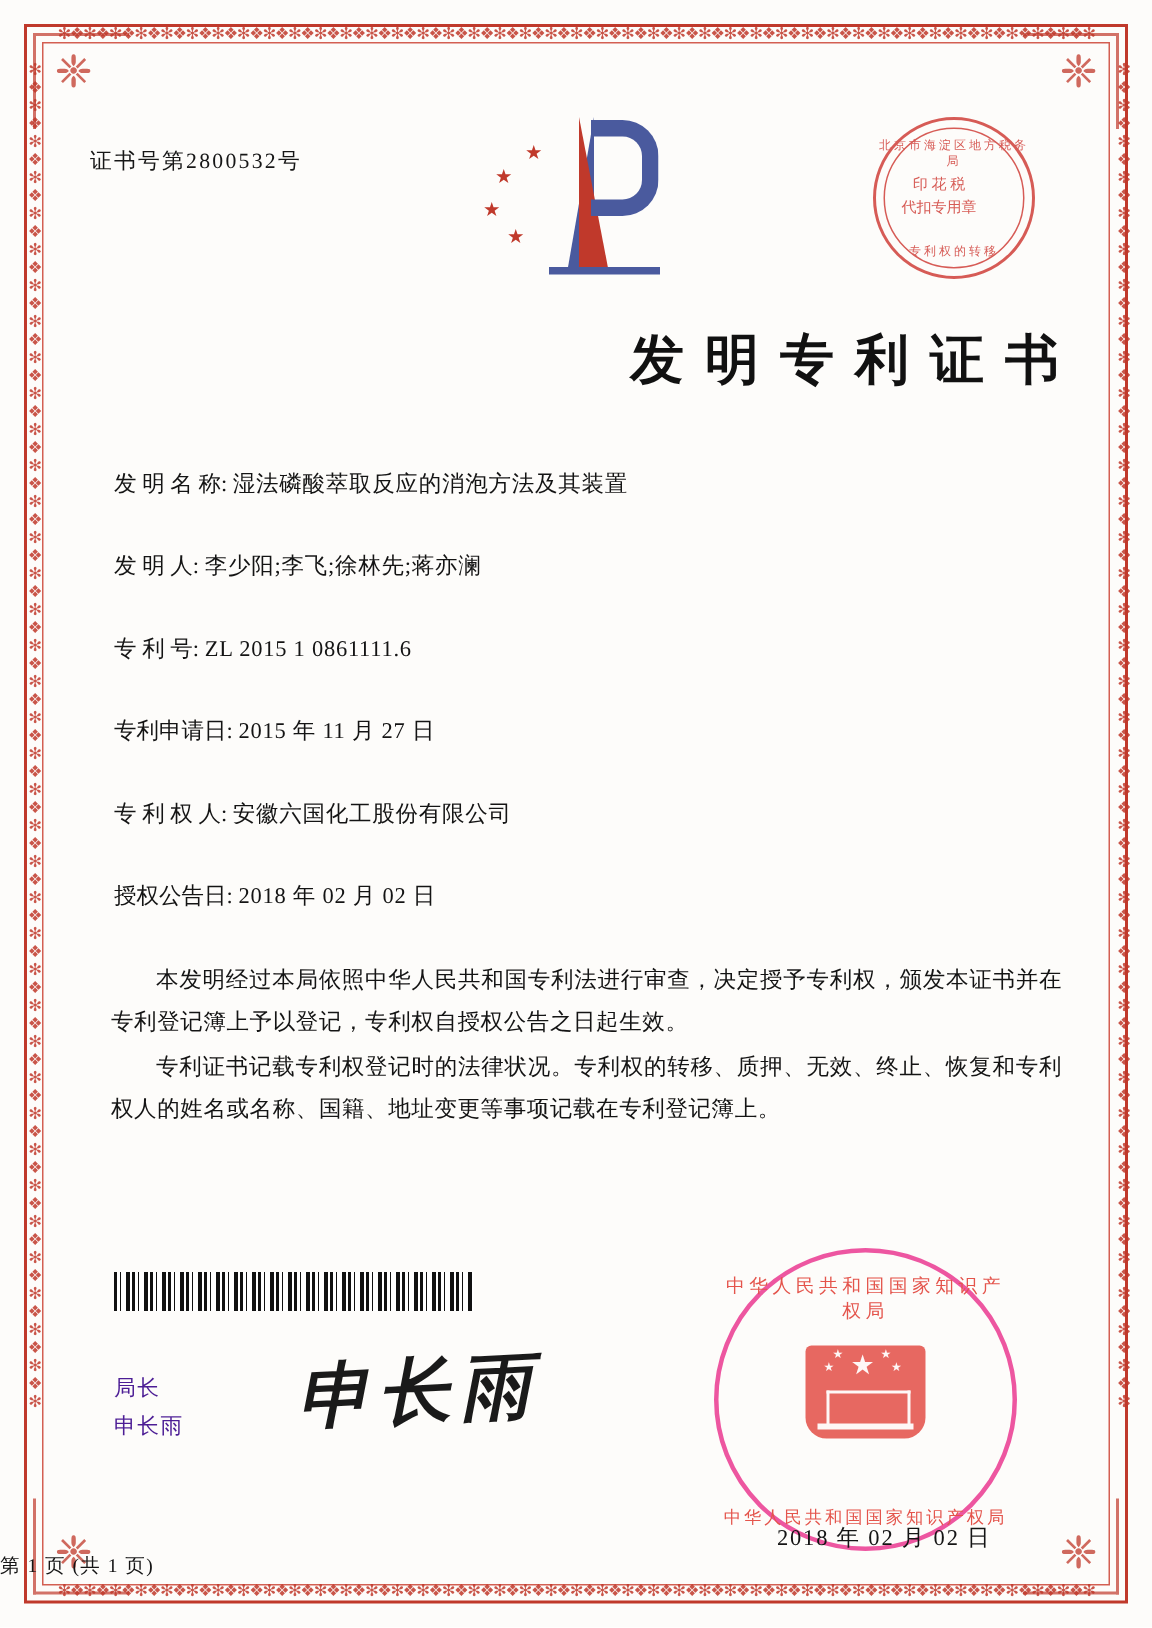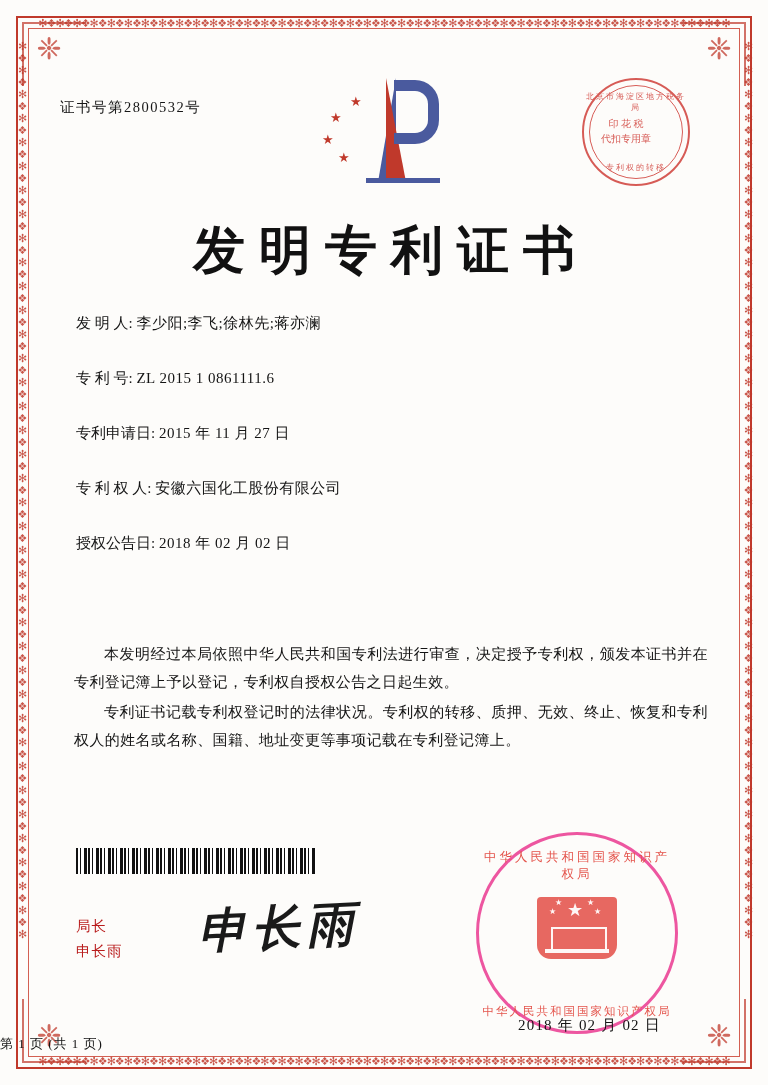--- a/index.html
+++ b/index.html
@@ -182,22 +182,22 @@
     text-align: center;
     font-size: 10px;
     line-height: 15px;
   }
 
   .title {
     position: absolute;
     left: 0;
     top: 168px;
     width: 672px;
-    text-align: center;
-    font-size: 52px;
+    text-align: right;
+    font-size: 36px;
     letter-spacing: 14px;
     text-indent: 14px;
     font-weight: 700;
     color: #111;
     font-family: "Liberation Serif", "DejaVu Serif", serif;
   }
 
   .fields {
     position: absolute;
     left: 28px;
@@ -254,21 +254,21 @@
   }
 
   
   .sign-label {
     position: absolute;
     left: 28px;
     top: 866px;
     font-size: 14.5px;
     line-height: 25px;
     letter-spacing: 1px;
-    color: #b91c1c;
+    color: #4c1d95;
   }
   .signature {
     position: absolute;
     left: 150px;
     top: 848px;
     font-size: 48px;
     font-family: "Liberation Serif", "DejaVu Serif", serif;
     font-style: italic;
     font-weight: 700;
     letter-spacing: 6px;
@@ -406,20 +406,24 @@
       <div class="seal-center">
         <div>印 花 税</div>
         <div>代扣专用章</div>
       </div>
       <div class="seal-arc-bottom">专利权的转移</div>
     </div>
 
     <div class="title">发明专利证书</div>
 
     <div class="fields">
+      <div class="field">
+        <span class="lbl">发 明 名 称:</span>
+        <span class="val">湿法磷酸萃取反应的消泡方法及其装置</span>
+      </div>
       <div class="field">
         <span class="lbl">发 明 人:</span>
         <span class="val">李少阳;李飞;徐林先;蒋亦澜</span>
       </div>
       <div class="field">
         <span class="lbl">专 利 号:</span>
         <span class="val">ZL 2015 1 0861111.6</span>
       </div>
       <div class="field">
         <span class="lbl">专利申请日:</span>

